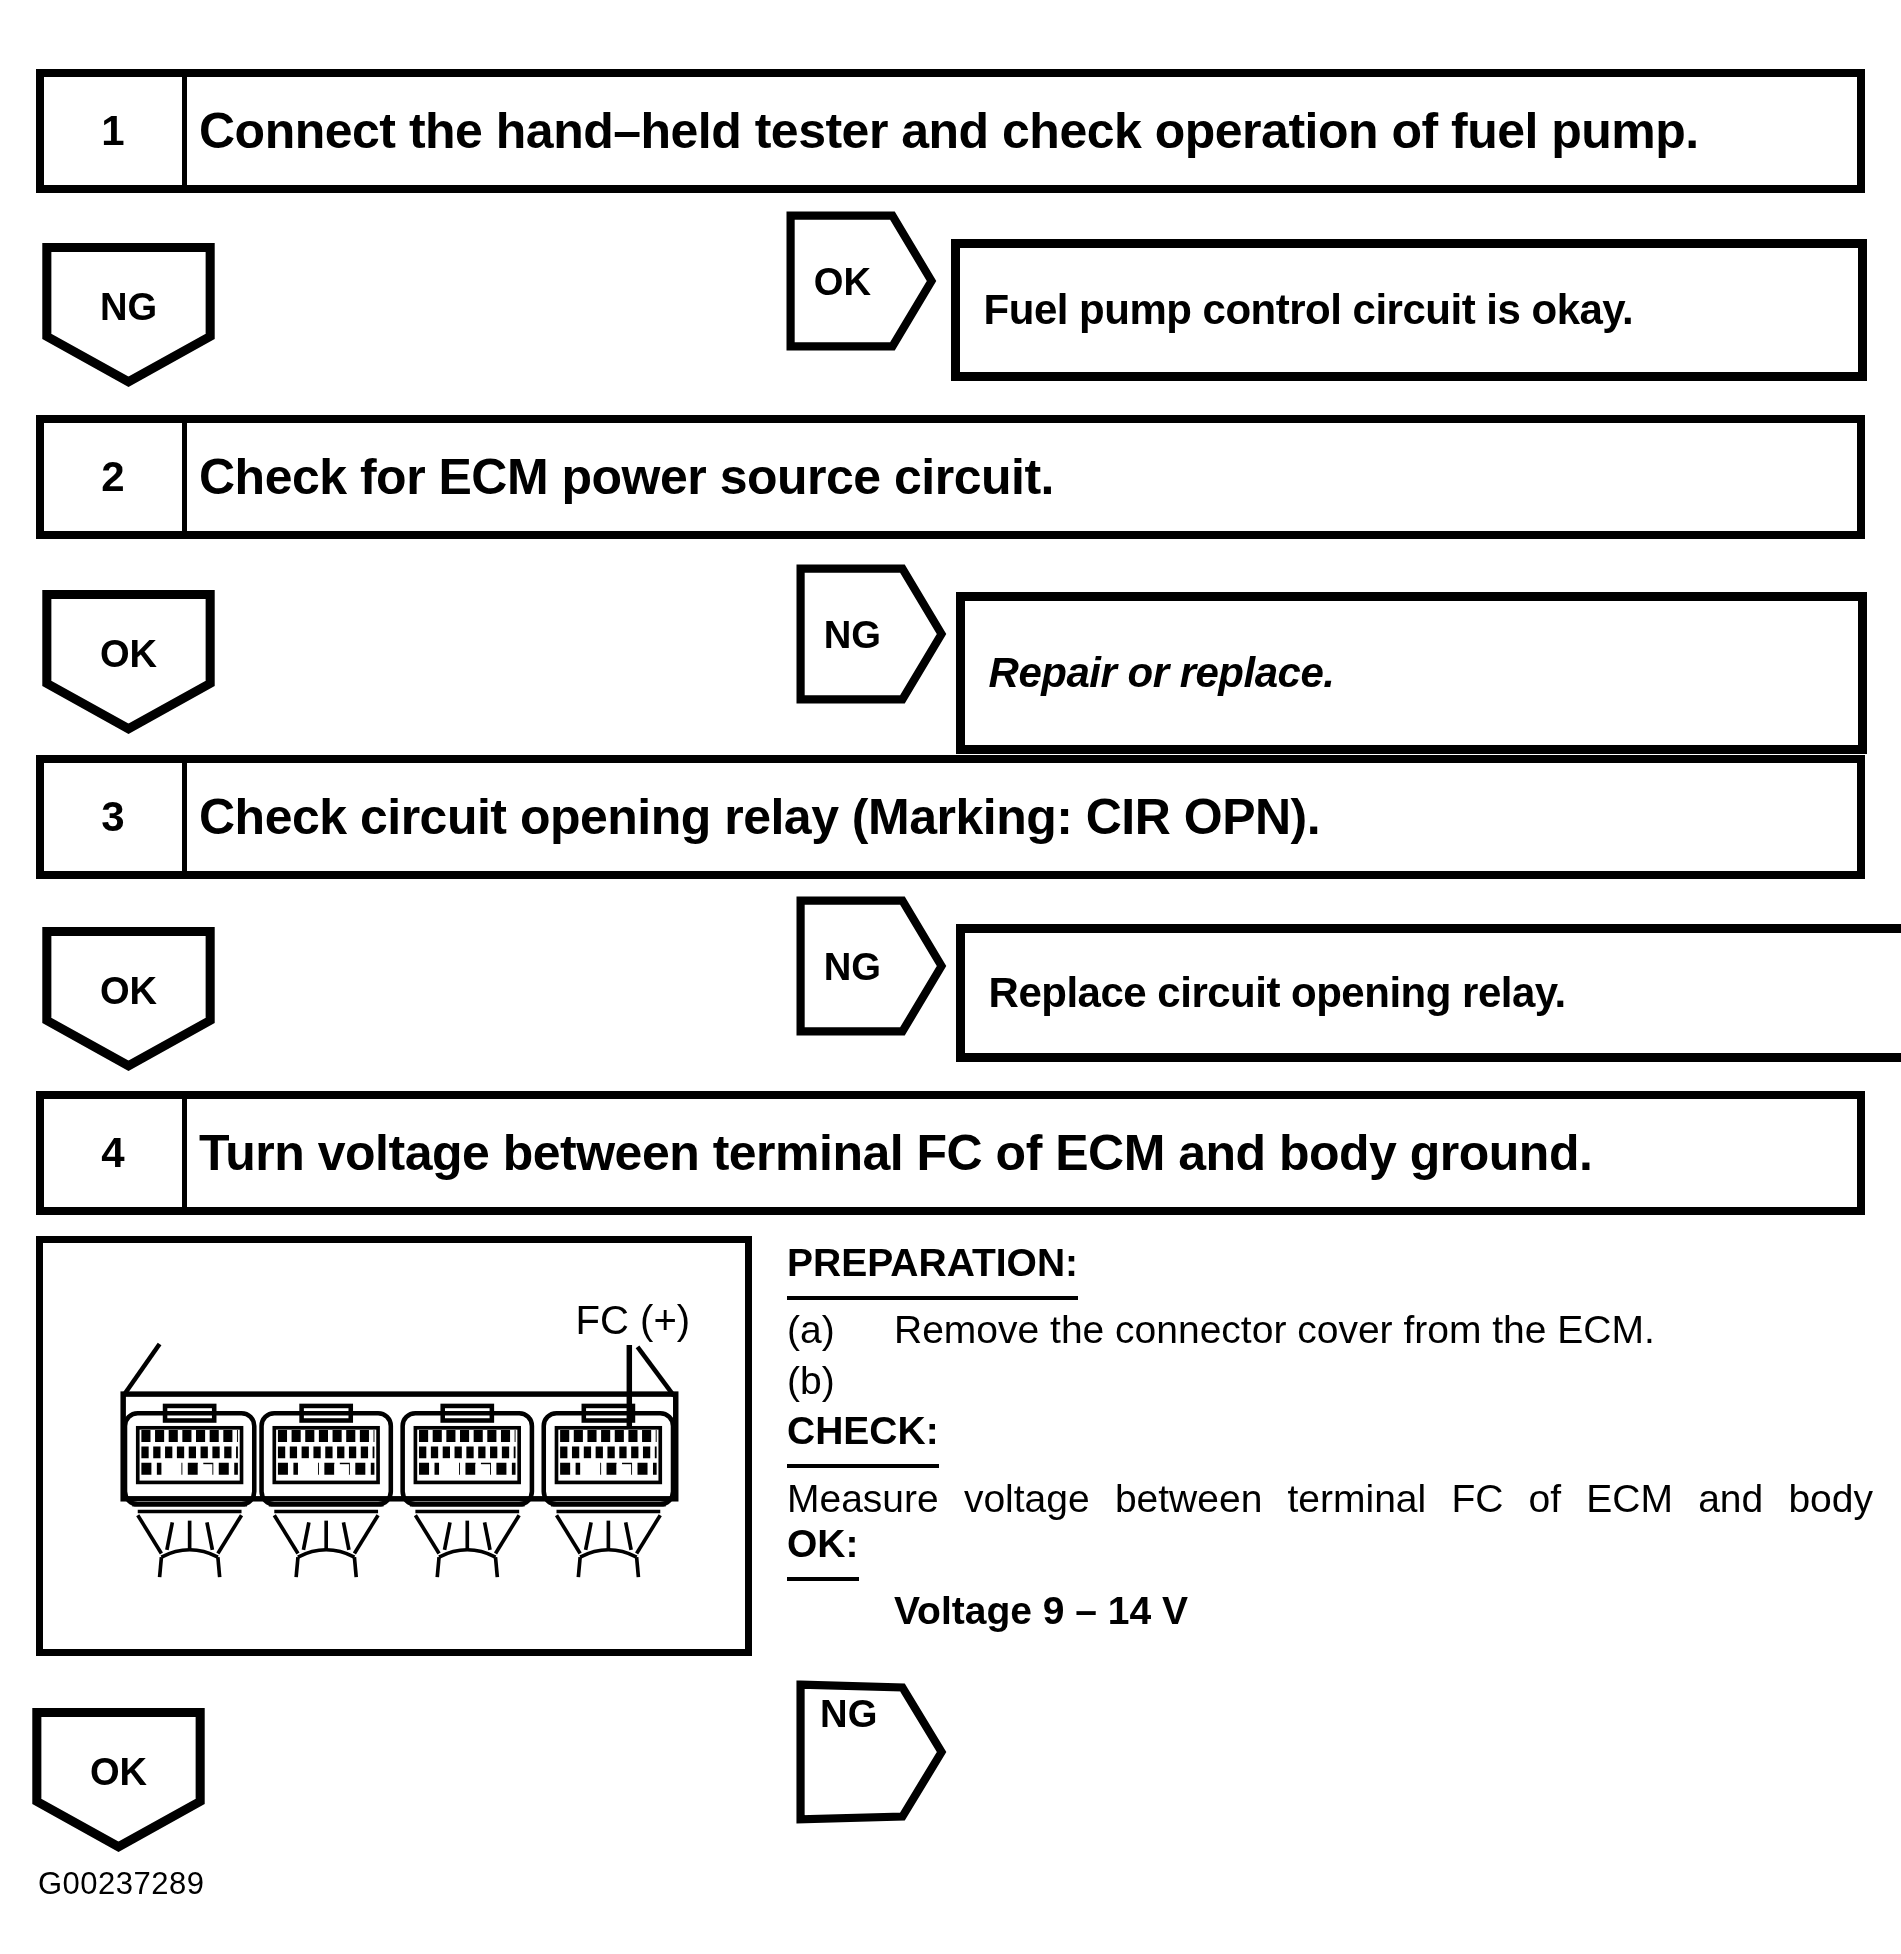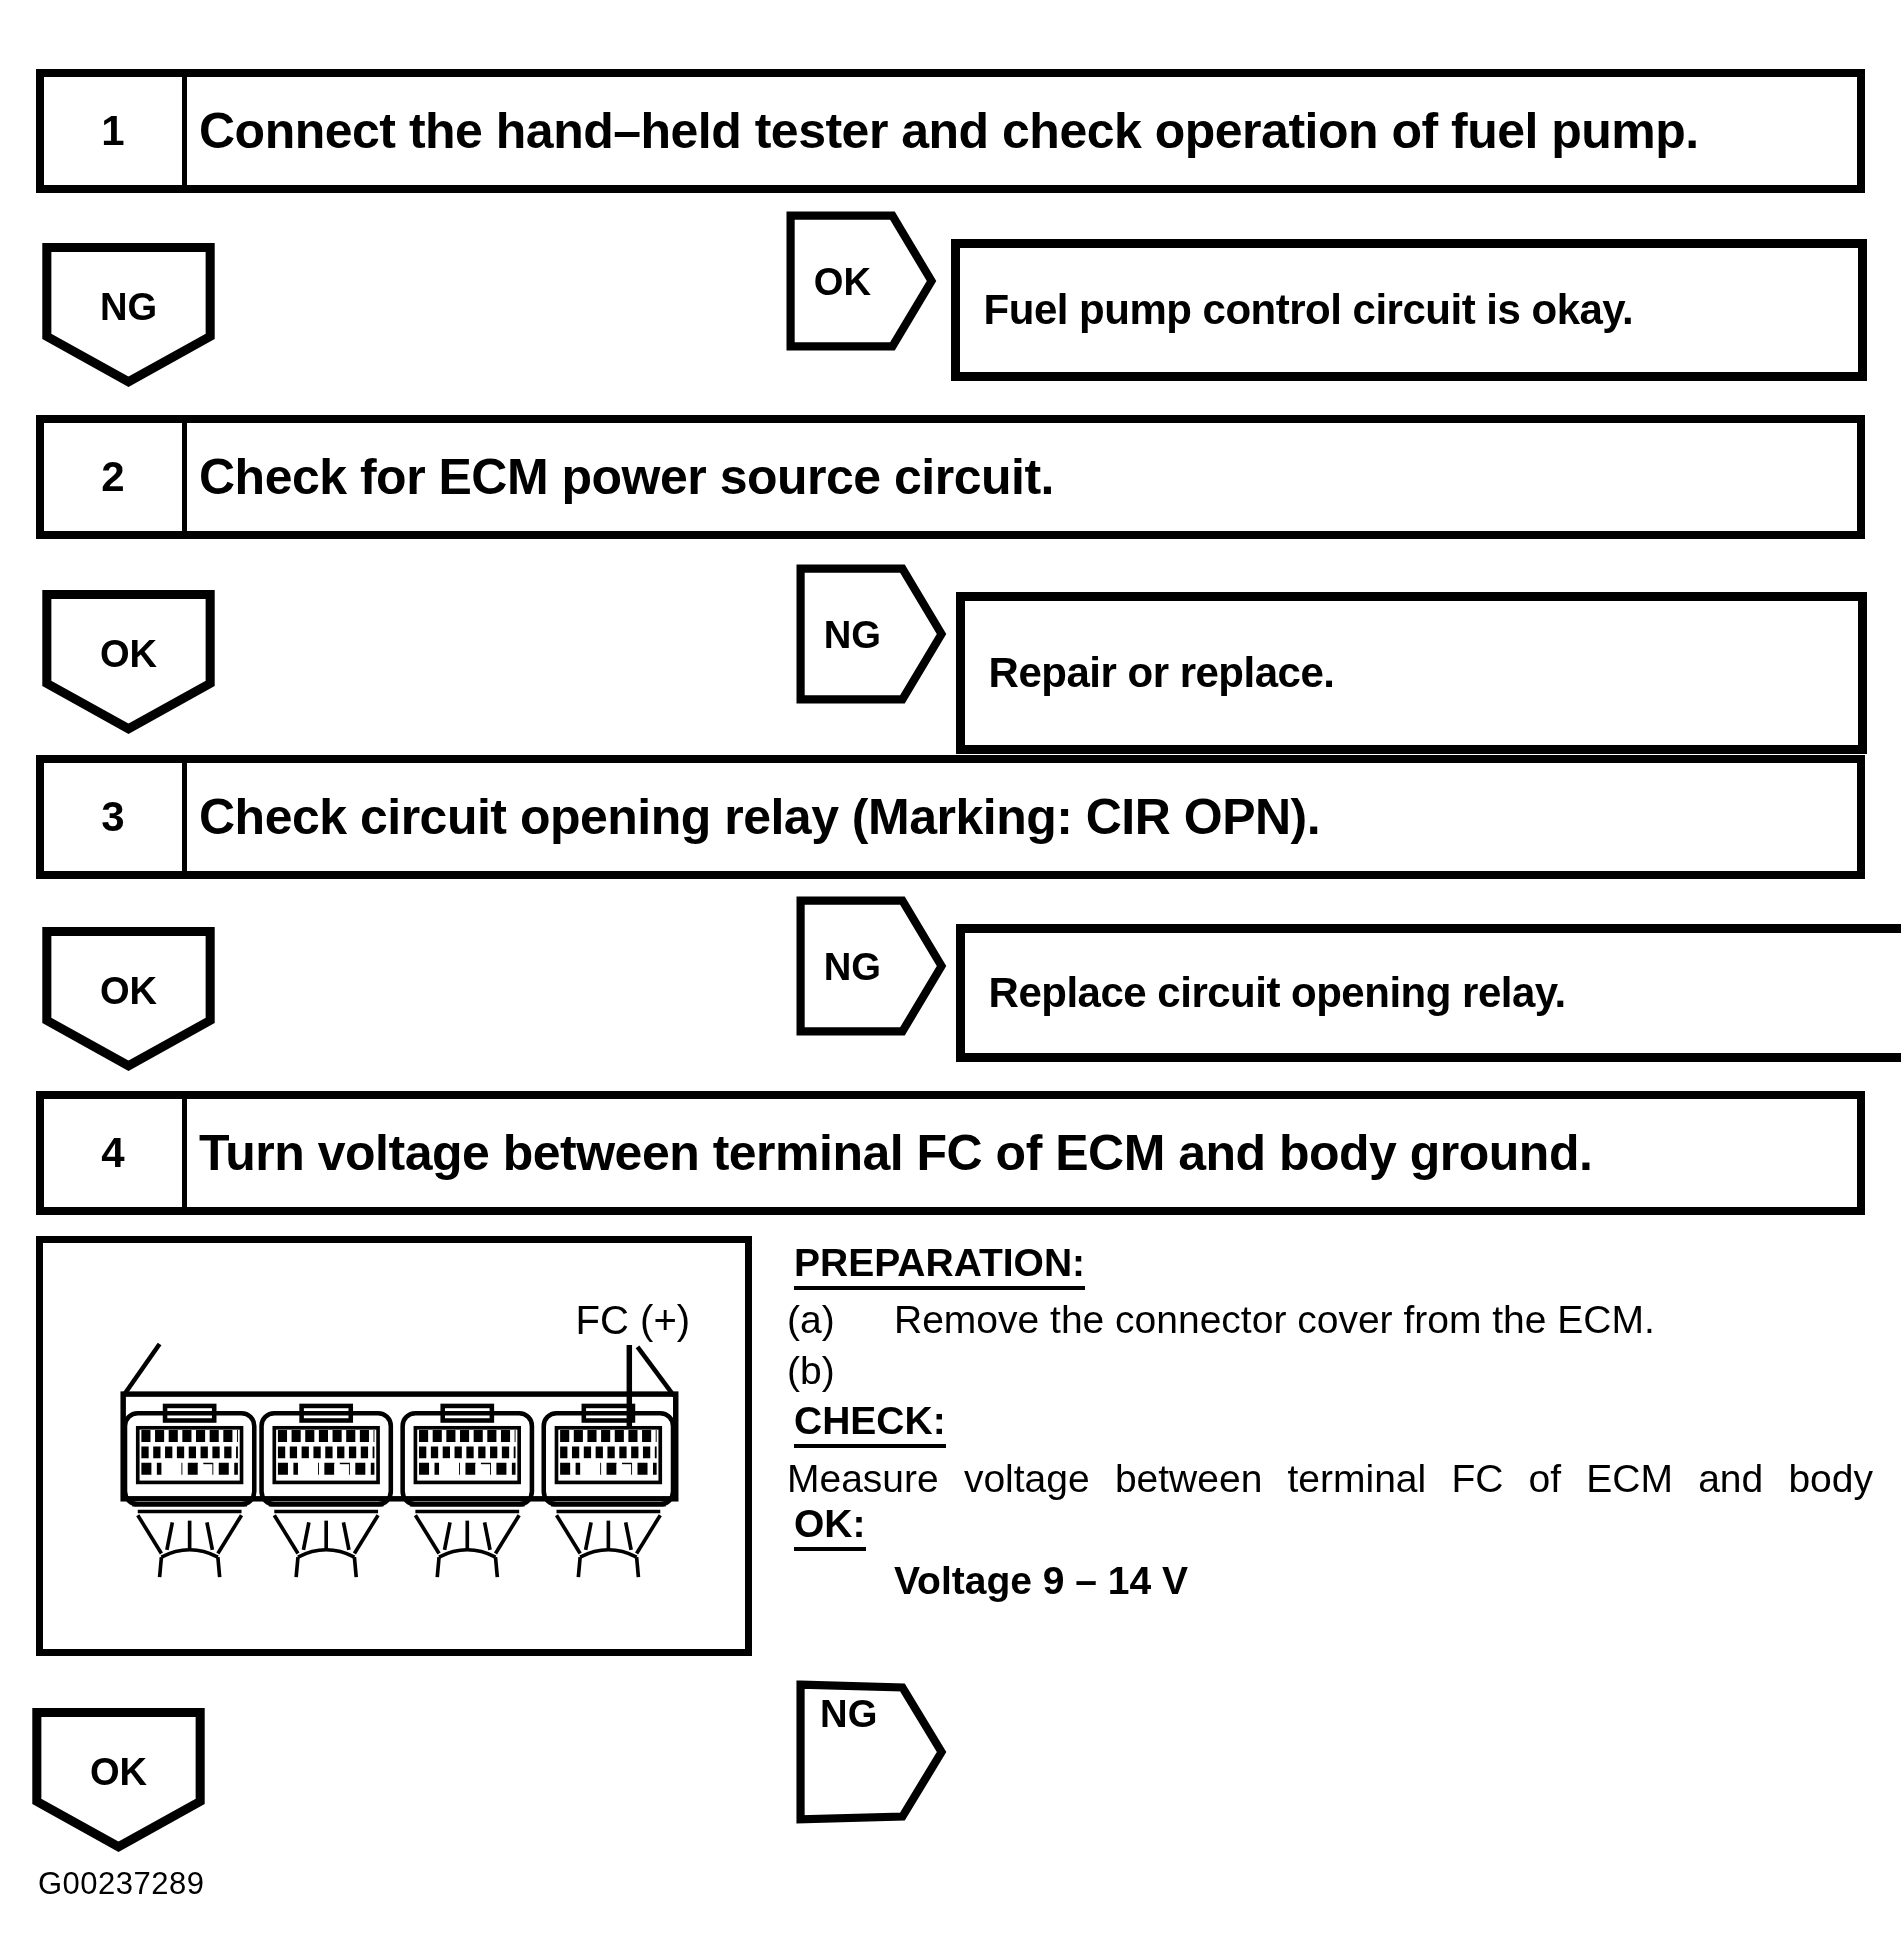--- a/index.html
+++ b/index.html
@@ -47,21 +47,21 @@
   .fig{
     position:absolute;left:36px;top:1236px;width:716px;height:420px;
     border:7.3px solid #000;box-sizing:border-box;background:#fff;
   }
   .fig svg{display:block;width:100%;height:100%;}
   .fig .ln{stroke:#000;fill:none;}
   .fig text{font-family:"Liberation Sans",sans-serif;font-size:44px;fill:#000;}
   
   .detail{position:absolute;left:787px;top:1240px;width:1086px;font-size:39px;line-height:45px;}
   .detail .hd{font-weight:bold;margin:0 0 7.3px 0;}
-  .detail .hd span{display:inline-block;border-bottom:4.5px solid #000;padding-bottom:1px;margin-left:7px;}
+  .detail .hd span{display:inline-block;border-bottom:4.5px solid #000;padding-bottom:11px;}
   .detail .item{display:flex;margin:3.6px 0 5.5px 0;}
   .detail .marker{width:107px;flex:none;}
   .detail .just{text-align:justify;text-align-last:justify;margin-top:7.3px;}
   .detail .plain{margin:3.6px 0 5.5px 0;}
   .detail .okval{font-weight:bold;margin:5.5px 0 0 107px;}
   
   .figcode{position:absolute;left:38px;top:1866px;font-size:31px;letter-spacing:0.5px;}
 </style>
 </head>
 <body>
@@ -97,21 +97,21 @@
       <polygon points="6,6 186,6 186,104 96,154 6,104"></polygon>
       <text x="96" y="86" text-anchor="middle">OK</text>
     </svg>
   </div>
   <div class="arrow" style="left:796px;top:564px;">
     <svg viewBox="0 0 166 154">
       <polygon points="5,5 117,5 160,77 117,149 5,149"></polygon>
       <text x="62" y="92" text-anchor="middle">NG</text>
     </svg>
   </div>
-  <div class="result-box" style="left:956px;top:564px;width:911px;height:162px;">Repair or replace.</div>
+  <div class="result-box" style="left:956px;top:564px;width:911px;height:162px;font-style:italic;">Repair or replace.</div>
 
   <div class="step-box" style="top:755px;">
     <div class="step-num">3</div>
     <div class="step-title">Check circuit opening relay (Marking: CIR OPN).</div>
   </div>
 
   <div class="pent" style="left:41px;top:926px;">
     <svg viewBox="0 0 192 162">
       <polygon points="6,6 186,6 186,104 96,154 6,104"></polygon>
       <text x="96" y="86" text-anchor="middle">OK</text>

